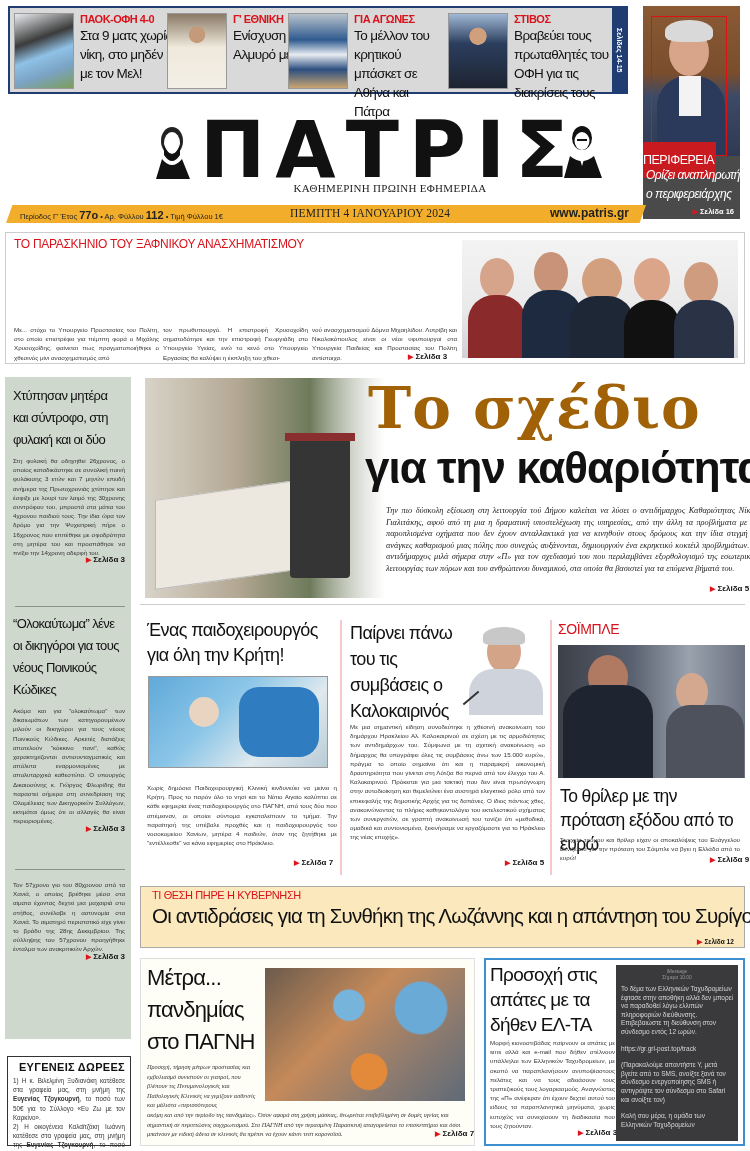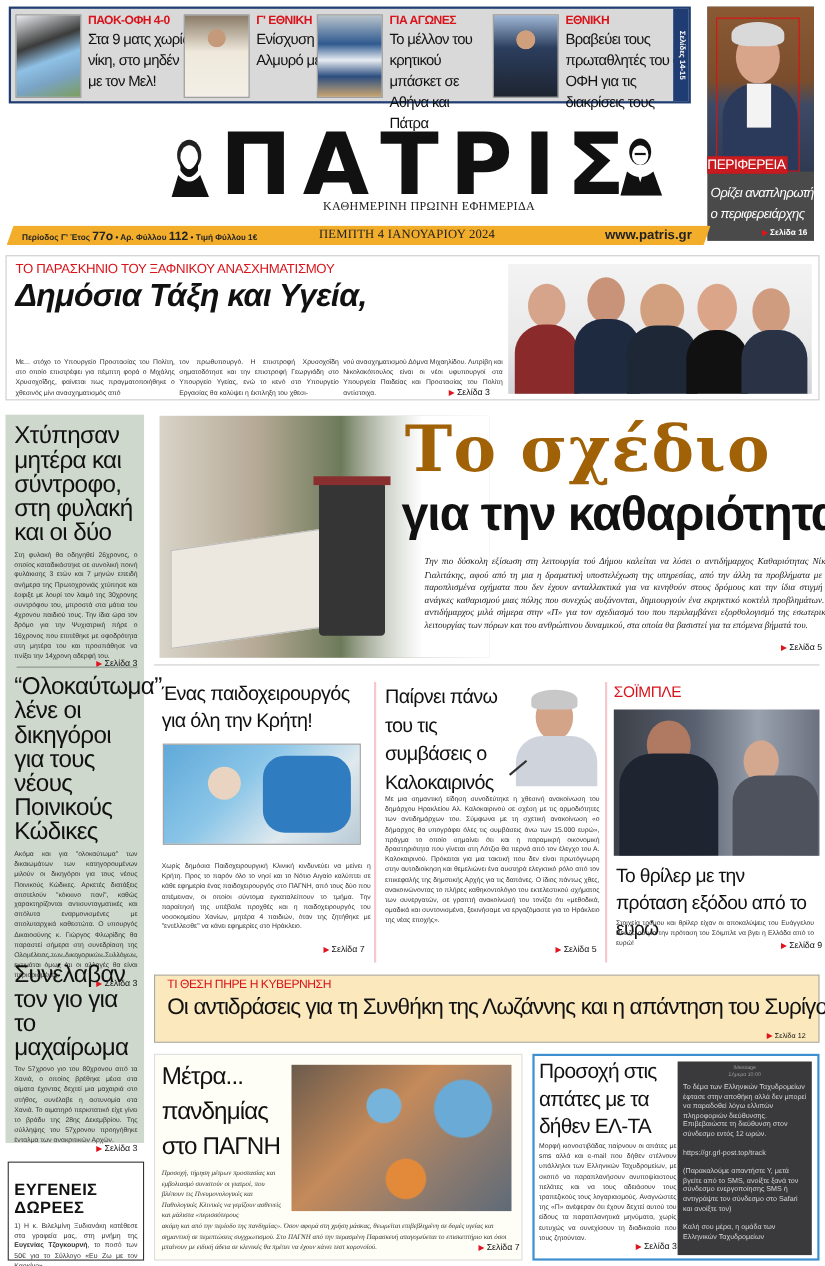--- a/index.html
+++ b/index.html
@@ -1,72 +1,72 @@
 <!DOCTYPE html>
 <html><head>
 <meta charset="utf-8">
 <style>
   * { box-sizing: border-box; margin: 0; padding: 0; }
   html, body { width: 750px; height: 1151px; background: #ffffff; overflow: hidden; }
   body { font-family: "Liberation Sans", sans-serif; color: #111; position: relative; }
   .abs { position: absolute; }
   .cond { font-family: "Liberation Sans Narrow", "Liberation Sans", sans-serif; }
   .red { color: #d9131b; }
-  .page-ref { font-weight: normal; font-size: 8px; color: #111; white-space: nowrap; text-align: center; }
+  .page-ref { font-weight: bold; font-size: 8px; color: #111; white-space: nowrap; text-align: center; }
   .page-ref::before { content: "\25B6"; color: #e0141c; font-size: 7px; margin-right: 2px; }
   .body-text { font-size: 6.2px; line-height: 9.2px; color: #333; text-align: justify; }
   .photo { overflow: hidden; }
 
   
   #sports-strip { left: 8px; top: 6px; width: 620px; height: 88px; background: #d9d9d9; border: 2px solid #1f3c73; }
   .sport-item { position: absolute; top: 5px; height: 76px; }
   .sport-thumb { position: absolute; top: 0; left: 0; width: 60px; height: 76px; border: 1px solid #999; }
   .sport-text { position: absolute; top: 0; left: 66px; width: 92px; }
   .sport-tag { font-size: 11px; color: #d9131b; font-weight: bold; letter-spacing: -0.5px; line-height: 13px; white-space: nowrap; }
   .sport-title { font-size: 13.5px; line-height: 19px; letter-spacing: -0.6px; color: #111; }
   #sports-side { right: 0; top: 0; width: 14px; height: 84px; background: #1f3c73; color: #fff; font-size: 7px; font-weight: bold; writing-mode: vertical-rl; text-align: center; line-height: 14px; }
 
   
   #promo { left: 643px; top: 6px; width: 97px; height: 213px; background: #4a4a4a; overflow: hidden; }
   #promo-photo { position: absolute; left: 0; top: 0; width: 97px; height: 150px;
     background: linear-gradient(180deg, #8a5a34 0%, #7a4d2d 45%, #3d4a66 60%, #2f3a52 100%); }
   #promo-frame { position: absolute; left: 8px; top: 10px; width: 76px; height: 140px; border: 1.5px solid #d11; }
   .face { position: absolute; border-radius: 50%; }
-  #promo-tag { position: absolute; left: -2px; top: 136px; background: #c81a1f; color: #fff; font-size: 12.5px; padding: 1px 2px; letter-spacing: -0.5px; }
+  #promo-tag { position: absolute; left: -2px; top: 136px; background: #c81a1f; color: #fff; font-size: 12.5px; padding: 11px 2px; letter-spacing: -0.5px; }
   #promo-title { position: absolute; left: 3px; top: 160px; width: 95px; color: #fff; font-style: italic; font-size: 12px; line-height: 19px; letter-spacing: -0.5px; }
   #promo-ref { position: absolute; right: 6px; bottom: 3px; color: #fff; font-size: 7.5px; font-weight: bold; }
   #promo-ref::before { content: "\25B6"; color: #e0141c; font-size: 7px; margin-right: 2px; }
 
   
   #logo { left: 200px; top: 115px; width: 340px; height: 70px; font-family: "DejaVu Sans", sans-serif; font-weight: bold; font-size: 78px; line-height: 70px; letter-spacing: 10px; color: #111; text-align: center; }
   #tagline { left: 240px; top: 182px; width: 300px; text-align: center; font-family: "Liberation Serif", serif; font-size: 11px; letter-spacing: 0.3px; color: #222; }
   .portrait { width: 46px; height: 56px; }
   #infobar { left: 6px; top: 205px; width: 640px; height: 18px; background: #f2ad2a; clip-path: polygon(1% 0, 100% 0, 99% 100%, 0 100%); }
-  #info-left { left: 20px; top: 209px; font-size: 7.5px; font-weight: bold; color: #222; white-space: nowrap; }
+  #info-left { left: 20px; top: 209px; font-size: 7.5px; font-weight: normal; color: #222; white-space: nowrap; }
   #info-left b { font-size: 11px; }
   #info-date { left: 290px; top: 207px; font-family: "Liberation Serif", serif; font-size: 11.5px; color: #222; letter-spacing: 0.2px; white-space: nowrap; }
   #info-url { left: 550px; top: 206px; font-size: 12px; font-weight: bold; color: #222; }
 
   
   #lead { left: 5px; top: 232px; width: 740px; height: 132px; border: 1px solid #ccc; }
   #lead-kicker { left: 14px; top: 237px; font-size: 12px; color: #d9131b; letter-spacing: -0.3px; white-space: nowrap; }
   #lead-title { left: 14px; top: 252px; font-size: 29px; font-style: italic; font-weight: bold; line-height: 34px; letter-spacing: -0.5px; color: #111; }
   .lead-col { top: 325px; width: 145px; }
   #lead-photo { left: 462px; top: 240px; width: 276px; height: 118px;
     background: linear-gradient(180deg, #f3f3f3 0%, #e9e9e9 60%, #cfd2d8 100%); }
 
   
   #sidebar { left: 5px; top: 377px; width: 126px; height: 662px; background: #cfd8cd; }
   .side-story { position: absolute; left: 8px; width: 112px; }
-  .side-title { font-size: 22px; line-height: 22px; letter-spacing: -0.6px; color: #111; }
+  .side-title { font-size: 13px; line-height: 22px; letter-spacing: -0.6px; color: #111; }
   .side-body { font-size: 6.2px; line-height: 9.2px; color: #333; text-align: justify; margin-top: 5px; }
   .side-sep { position: absolute; left: 10px; width: 110px; height: 1px; background: #8a958a; }
 
   #donations { left: 7px; top: 1056px; width: 124px; height: 90px; border: 1px solid #333; padding: 4px 5px; }
-  #donations-title { font-size: 15px; font-weight: bold; text-align: left; letter-spacing: 0.3px; margin-bottom: 3px; margin-top: 12px; }
+  #donations-title { font-size: 11px; font-weight: bold; text-align: right; letter-spacing: 0.3px; margin-bottom: 3px; }
   #donations-body { font-size: 6.3px; line-height: 9.2px; color: #333; text-align: justify; }
 
   
   #clean-photo { left: 145px; top: 378px; width: 300px; height: 220px;
     background: linear-gradient(90deg, #d8d3c8 0%, #b5a995 30%, #6d7a5a 55%, #e6e6e6 100%); }
   #clean-title1 { left: 368px; top: 376px; font-family: "DejaVu Serif", serif; font-weight: bold; font-size: 58px; line-height: 64px; letter-spacing: 1px; color: #a16207; white-space: nowrap; }
   #clean-title2 { left: 365px; top: 442px; font-size: 44px; font-weight: bold; line-height: 52px; letter-spacing: -1px; color: #111; white-space: nowrap; }
   #clean-body { left: 370px; top: 505px; width: 372px; font-family: "Liberation Serif", serif; font-style: italic; font-size: 8.3px; line-height: 11.6px; color: #222; text-align: justify; margin-left: 16px; }
 
   .hr-grey { position: absolute; height: 1px; background: #ccc; }
@@ -119,21 +119,21 @@
   <div class="sport-item" style="left:278px;">
     <div class="sport-thumb photo" style="background:linear-gradient(180deg,#b8c3cc 0%,#2f5a8f 35%,#e8ecf2 55%,#2d4f80 75%,#c9a571 100%);"></div>
     <div class="sport-text">
       <div class="sport-tag">ΓΙΑ ΑΓΩΝΕΣ</div>
       <div class="sport-title cond">Το μέλλον του κρητικού μπάσκετ σε Αθήνα και Πάτρα</div>
     </div>
   </div>
   <div class="sport-item" style="left:438px;">
     <div class="sport-thumb photo" style="background:radial-gradient(circle at 50% 30%,#d0a07c 0 14%,transparent 15%),linear-gradient(180deg,#9fb7d4 0%,#2c3e5e 40%,#1d2430 100%);"></div>
     <div class="sport-text" style="width:115px;">
-      <div class="sport-tag">ΕΘΝΙΚΗ</div>
+      <div class="sport-tag">ΣΤΙΒΟΣ</div>
       <div class="sport-title cond">Βραβεύει τους πρωταθλητές του ο ΟΦΗ για τις διακρίσεις τους</div>
     </div>
   </div>
   <div id="sports-side" class="abs">Σελίδες 14-15</div>
 </div>
 
 <div id="promo" class="abs">
   <div id="promo-photo">
     <div class="face" style="left:26px;top:22px;width:40px;height:48px;background:#d8a58a;"></div>
     <div class="face" style="left:22px;top:14px;width:48px;height:22px;background:#d9d9d9;border-radius:50% 50% 30% 30%;"></div>
@@ -173,21 +173,20 @@
   <span>Αρ. Φύλλου</span>
   <b>112</b> •
   <span>Τιμή Φύλλου 1€</span>
 </div>
 <div id="info-date" class="abs">ΠΕΜΠΤΗ 4 ΙΑΝΟΥΑΡΙΟΥ 2024</div>
 <div id="info-url" class="abs">www.patris.gr</div>
 
 <div id="lead" class="abs"></div>
 <div id="lead-kicker" class="abs cond">ΤΟ ΠΑΡΑΣΚΗΝΙΟ ΤΟΥ ΞΑΦΝΙΚΟΥ ΑΝΑΣΧΗΜΑΤΙΣΜΟΥ</div>
 <div id="lead-title" class="abs">
-  <div>Δημόσια Τάξη και Υγεία,</div>
 </div>
 <div class="abs body-text lead-col" style="left:14px;">Με... στόχο το Υπουργείο Προστασίας του Πολίτη, στο οποίο επιστρέφει για πέμπτη φορά ο Μιχάλης Χρυσοχοΐδης, φαίνεται πως πραγματοποιήθηκε ο χθεσινός μίνι ανασχηματισμός από</div>
 <div class="abs body-text lead-col" style="left:163px;">τον πρωθυπουργό. Η επιστροφή Χρυσοχοΐδη σηματοδότησε και την επιστροφή Γεωργιάδη στο Υπουργείο Υγείας, ενώ το κενό στο Υπουργείο Εργασίας θα καλύψει η έκπληξη του χθεσι-</div>
 <div class="abs body-text lead-col" style="left:312px;">νού ανασχηματισμού Δόμνα Μιχαηλίδου. Λυτρίβη και Νικολακόπουλος είναι οι νέοι υφυπουργοί στα Υπουργεία Παιδείας και Προστασίας του Πολίτη αντίστοιχα.</div>
 <div class="abs page-ref" style="left:408px;top:352px;">Σελίδα 3</div>
 <div id="lead-photo" class="abs photo">
   <div class="face" style="left:18px;top:18px;width:34px;height:40px;background:#d6a48a;"></div>
   <div style="position:absolute;left:6px;top:55px;width:58px;height:70px;background:#8b2a2a;border-radius:26px 26px 0 0;"></div>
   <div class="face" style="left:72px;top:12px;width:34px;height:42px;background:#c89378;"></div>
   <div style="position:absolute;left:60px;top:50px;width:60px;height:70px;background:#1e2a40;border-radius:26px 26px 0 0;"></div>
@@ -207,21 +206,20 @@
     <div style="text-align:right;margin-top:-9px;"><span class="page-ref">Σελίδα 3</span></div>
   </div>
   <div class="side-sep" style="top:229px;"></div>
   <div class="side-story" style="top:236px;">
     <div class="side-title cond">“Ολοκαύτωμα” λένε οι δικηγόροι για τους νέους Ποινικούς Κώδικες</div>
     <div class="side-body">Ακόμα και για "ολοκαύτωμα" των δικαιωμάτων των κατηγορουμένων μιλούν οι δικηγόροι για τους νέους Ποινικούς Κώδικες. Αρκετές διατάξεις αποτελούν "κόκκινο πανί", καθώς χαρακτηρίζονται αντισυνταγματικές και απόλυτα εναρμονισμένες με απολυταρχικά καθεστώτα. Ο υπουργός Δικαιοσύνης κ. Γιώργος Φλωρίδης θα παραστεί σήμερα στη συνεδρίαση της Ολομέλειας των Δικηγορικών Συλλόγων, εκτιμάται όμως ότι οι αλλαγές θα είναι περιορισμένες.</div>
     <div style="text-align:right;margin-top:-9px;"><span class="page-ref">Σελίδα 3</span></div>
   </div>
   <div class="side-sep" style="top:492px;"></div>
   <div class="side-story" style="top:498px;">
-    <div class="side-title cond">Συνέλαβαν τον γιο για το μαχαίρωμα</div>
     <div class="side-body">Τον 57χρονο γιο του 80χρονου από τα Χανιά, ο οποίος βρέθηκε μέσα στα αίματα έχοντας δεχτεί μια μαχαιριά στο στήθος, συνέλαβε η αστυνομία στα Χανιά. Το αιματηρό περιστατικό είχε γίνει το βράδυ της 28ης Δεκεμβρίου. Της σύλληψης του 57χρονου προηγήθηκε ένταλμα των ανακριτικών Αρχών.</div>
     <div style="text-align:right;margin-top:-9px;"><span class="page-ref">Σελίδα 3</span></div>
   </div>
 </div>
 
 <div id="donations" class="abs">
   <div id="donations-title">ΕΥΓΕΝΕΙΣ ΔΩΡΕΕΣ</div>
   <div id="donations-body">
     <span>1) Η κ. Βιλελμίνη Ξυδιανάκη κατέθεσε στα γραφεία μας, στη μνήμη της </span><b>Ευγενίας Τζογκουρνή</b><span>, το ποσό των 50€ για το Σύλλογο «Ευ Ζω με τον Καρκίνο».</span><br>
     <span>2) Η οικογένεια Καλαϊτζάκη Ιωάννη κατέθεσε στα γραφεία μας, στη μνήμη της </span><b>Ευγενίας Τζογκουρνή</b><span>, το ποσό των 100€ για το «Παιδικό Χωριό SOS».</span>

